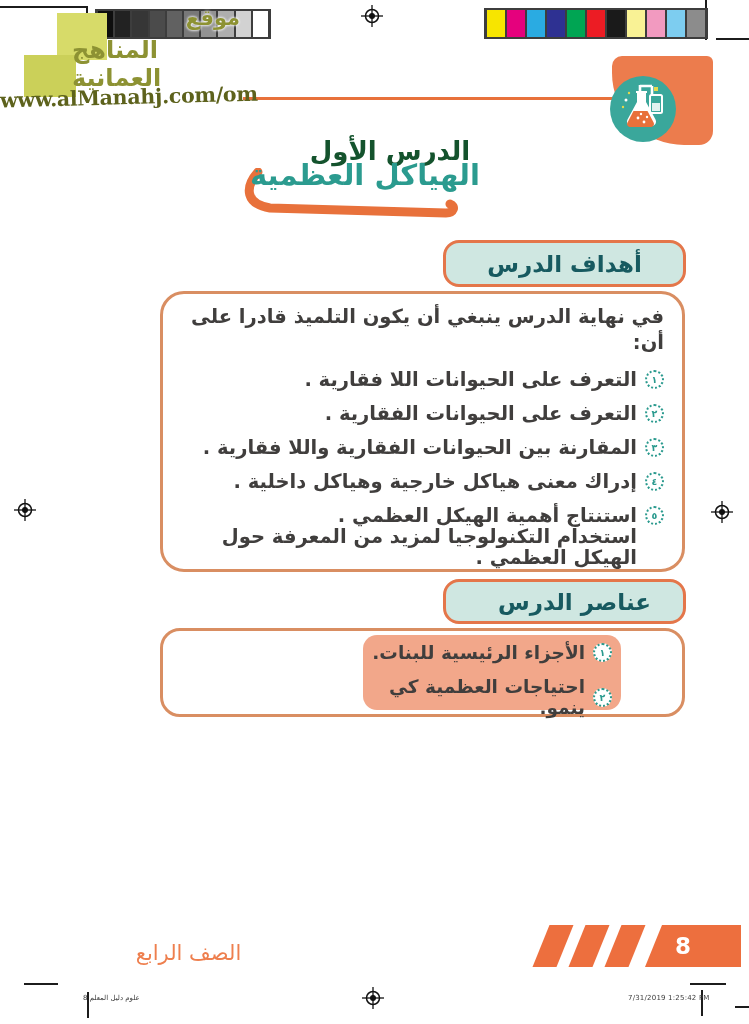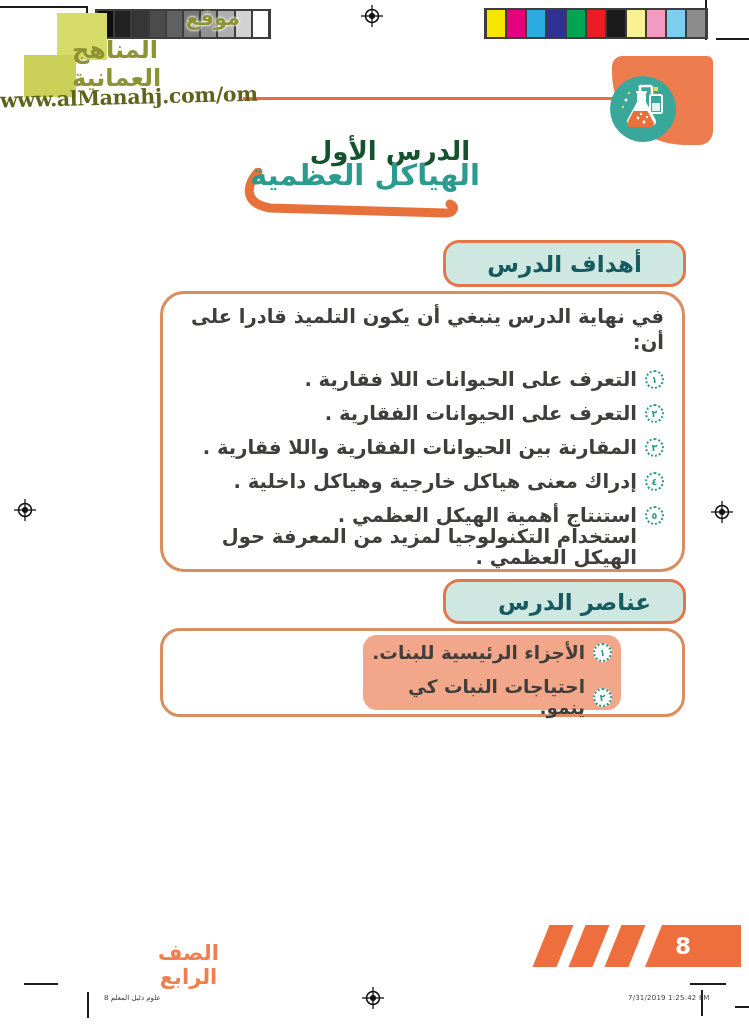--- a/index.html
+++ b/index.html
@@ -72,32 +72,32 @@
   .bullet{flex:0 0 auto;width:15px;height:15px;border-radius:50%;border:2px dotted #2a9a8e;
           background:#fff;color:#2a9a8e;font-size:9.5px;font-weight:bold;display:flex;
           align-items:center;justify-content:center;box-sizing:content-box;}
   .extra{padding-right:27px;font-size:19.5px;font-weight:bold;color:#403e3d;line-height:21px;}
   .salmon{position:absolute;left:200px;top:4px;width:258px;height:75px;border-radius:14px;
           background:#f2a78a;padding:7px 9px;box-sizing:border-box;direction:rtl;text-align:right;}
   .salmon .item{margin-top:0;font-size:18.5px;}
   .salmon .item + .item{margin-top:13px;}
 
   
-  .grade{left:126px;top:941px;width:125px;font-size:21px;font-weight:bold;color:#ee7f4e;
+  .grade{left:126px;top:941px;width:125px;font-size:21px;font-weight:normal;color:#ee7f4e;
          text-align:center;direction:rtl;}
   .stripes{left:535px;top:925px;width:214px;height:42px;}
   .stripe{position:absolute;top:0;width:24px;height:42px;background:#ed6f3e;transform:skewX(-22deg);}
   .stripe1{left:6px;}.stripe2{left:42px;}.stripe3{left:78px;}
   .pagenum-shape{position:absolute;left:110px;top:0;width:96px;height:42px;background:#ed6f3e;
                  clip-path:polygon(17px 0,100% 0,100% 100%,0 100%);display:flex;align-items:center;}
   .pagenum{color:#fff;font-size:23px;font-weight:bold;margin-left:30px;}
 
   
   .slug{position:absolute;top:994px;font-size:7px;color:#3a3a3a;letter-spacing:.2px;}
-  .slug-left{left:104px;direction:rtl;}
+  .slug-left{left:83px;direction:rtl;}
   .slug-right{left:628px;}
 </style>
 </head>
 <body>
 
 <div id="page">
 
   <div class="mark m-tl-h"></div>
   <div class="mark m-tl-v"></div>
   <div class="mark m-tr-v"></div>
@@ -235,21 +235,21 @@
     <span>عناصر الدرس</span>
   </div>
   <div class="cbox box-elem">
     <div class="salmon">
       <div class="item">
         <span class="bullet">١</span>
         <span>الأجزاء الرئيسية للبنات.</span>
       </div>
       <div class="item">
         <span class="bullet">٢</span>
-        <span>احتياجات النبات كي ينمو.</span>
+        <span>احتياجات العظمية كي ينمو.</span>
       </div>
     </div>
   </div>
 
   <div class="abs grade">الصف الرابع</div>
   <div class="abs stripes">
     <div class="stripe stripe1"></div>
     <div class="stripe stripe2"></div>
     <div class="stripe stripe3"></div>
     <div class="pagenum-shape">

